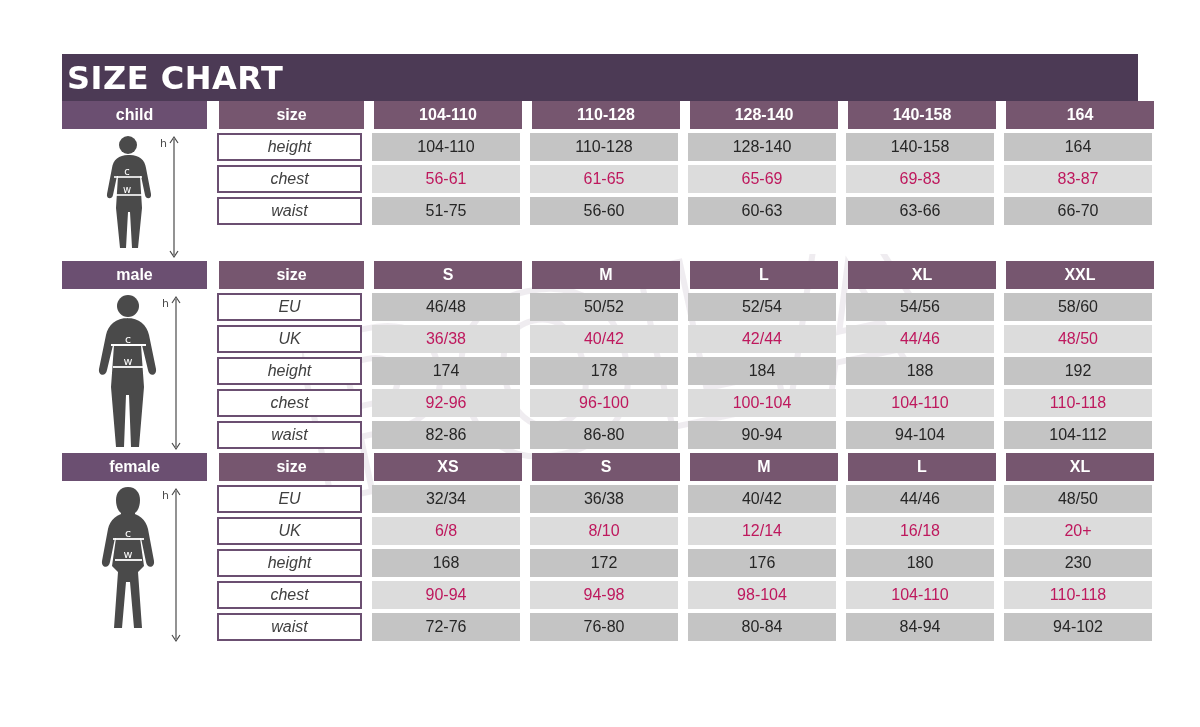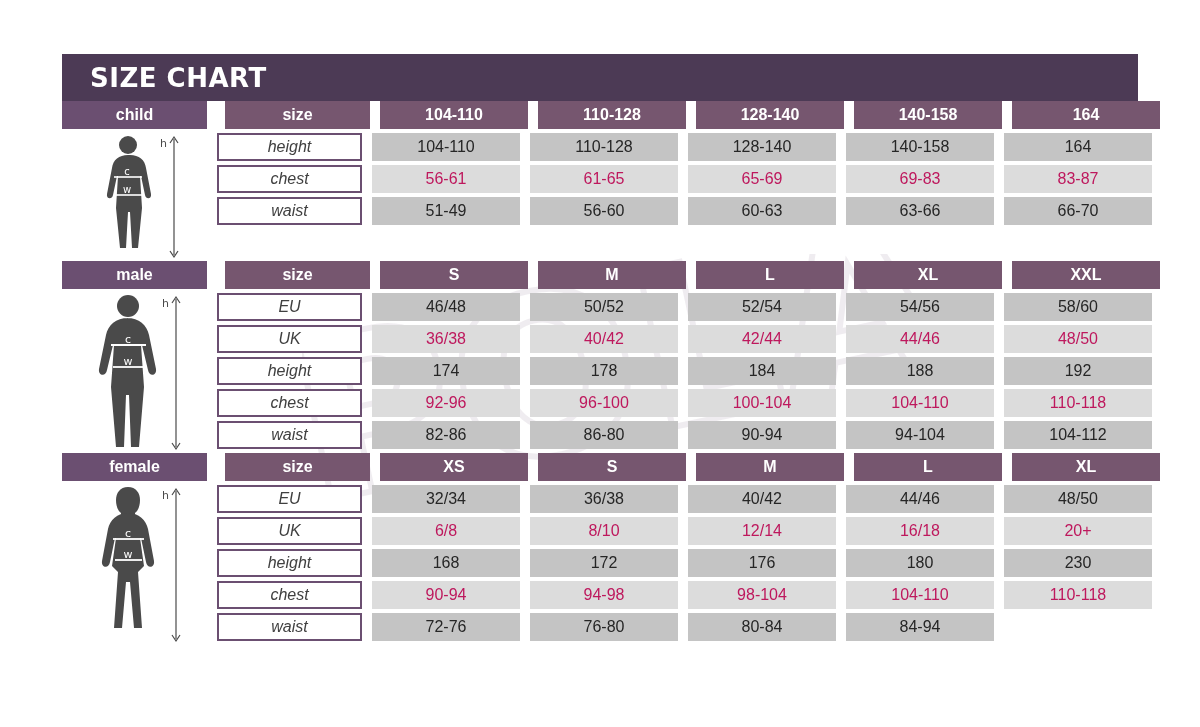--- a/index.html
+++ b/index.html
@@ -43,24 +43,24 @@
     top: 0;
     width: 1076px;
     height: 47px;
     background: #4c3a55;
     display: flex;
     align-items: center;
     z-index: 3;
   }
   .title-bar .title-text {
     color: #ffffff;
-    font-size: 26px;
+    font-size: 32px;
     font-weight: bold;
     letter-spacing: 0.5px;
-    padding-left: 28px;
+    padding-left: 5px;
     font-family: "DejaVu Sans", sans-serif;
   }
 
   
   .grid {
     position: absolute;
     left: 0;
     top: 47px;
     width: 1076px;
     z-index: 2;
@@ -71,21 +71,21 @@
     align-items: stretch;
     margin-bottom: 4px;
     height: 28px;
   }
   .row.head-row { height: 28px; }
 
   
   .col-label {
     width: 145px;
     flex: 0 0 145px;
-    margin-right: 18px;
+    margin-right: 12px;
     box-sizing: border-box;
   }
   .col-attr {
     width: 145px;
     flex: 0 0 145px;
     margin-right: 10px;
     box-sizing: border-box;
   }
   .col-val {
     width: 148px;
@@ -219,21 +219,21 @@
           <div class="row">
             <div class="cell white-box col-attr">chest</div>
             <div class="cell grey-light col-val">56-61</div>
             <div class="cell grey-light col-val">61-65</div>
             <div class="cell grey-light col-val">65-69</div>
             <div class="cell grey-light col-val">69-83</div>
             <div class="cell grey-light col-val">83-87</div>
           </div>
           <div class="row">
             <div class="cell white-box col-attr">waist</div>
-            <div class="cell grey col-val">51-49</div>
+            <div class="cell grey col-val">51-75</div>
             <div class="cell grey col-val">56-60</div>
             <div class="cell grey col-val">60-63</div>
             <div class="cell grey col-val">63-66</div>
             <div class="cell grey col-val">66-70</div>
           </div>
         </div>
       </div>
     </div>
 
     <div class="section">
@@ -379,19 +379,20 @@
             <div class="cell grey-light col-val">98-104</div>
             <div class="cell grey-light col-val">104-110</div>
             <div class="cell grey-light col-val">110-118</div>
           </div>
           <div class="row">
             <div class="cell white-box col-attr">waist</div>
             <div class="cell grey col-val">72-76</div>
             <div class="cell grey col-val">76-80</div>
             <div class="cell grey col-val">80-84</div>
             <div class="cell grey col-val">84-94</div>
+            <div class="cell grey col-val">94-102</div>
           </div>
         </div>
       </div>
     </div>
 
   </div>
 </div>
 
 </body></html>

